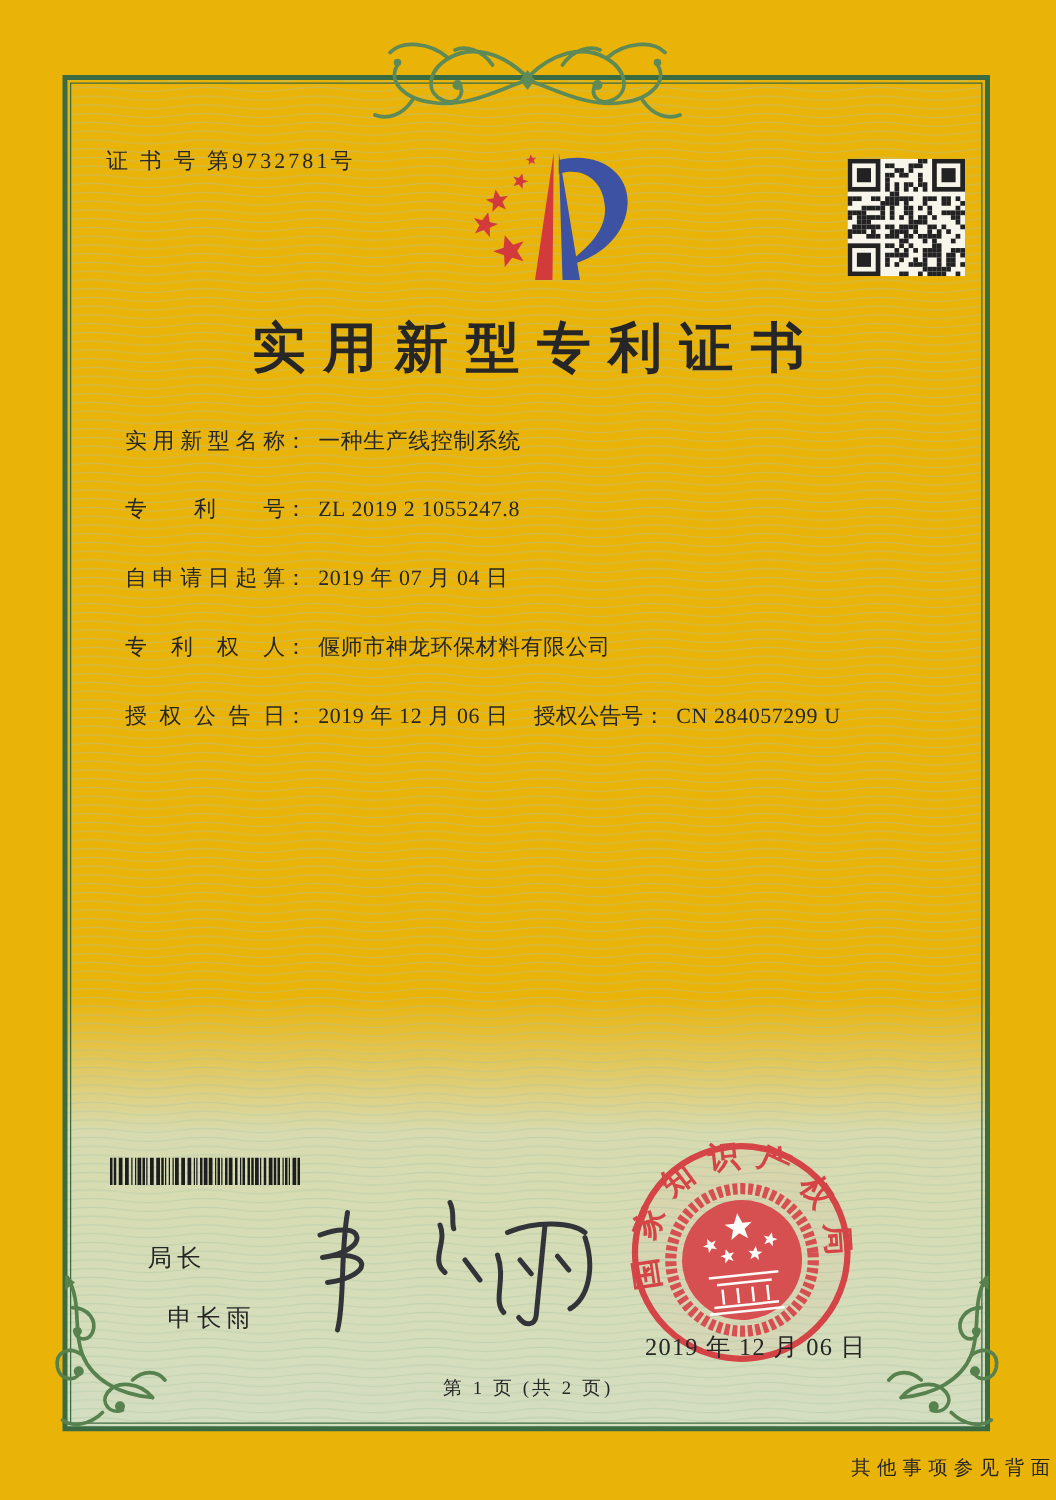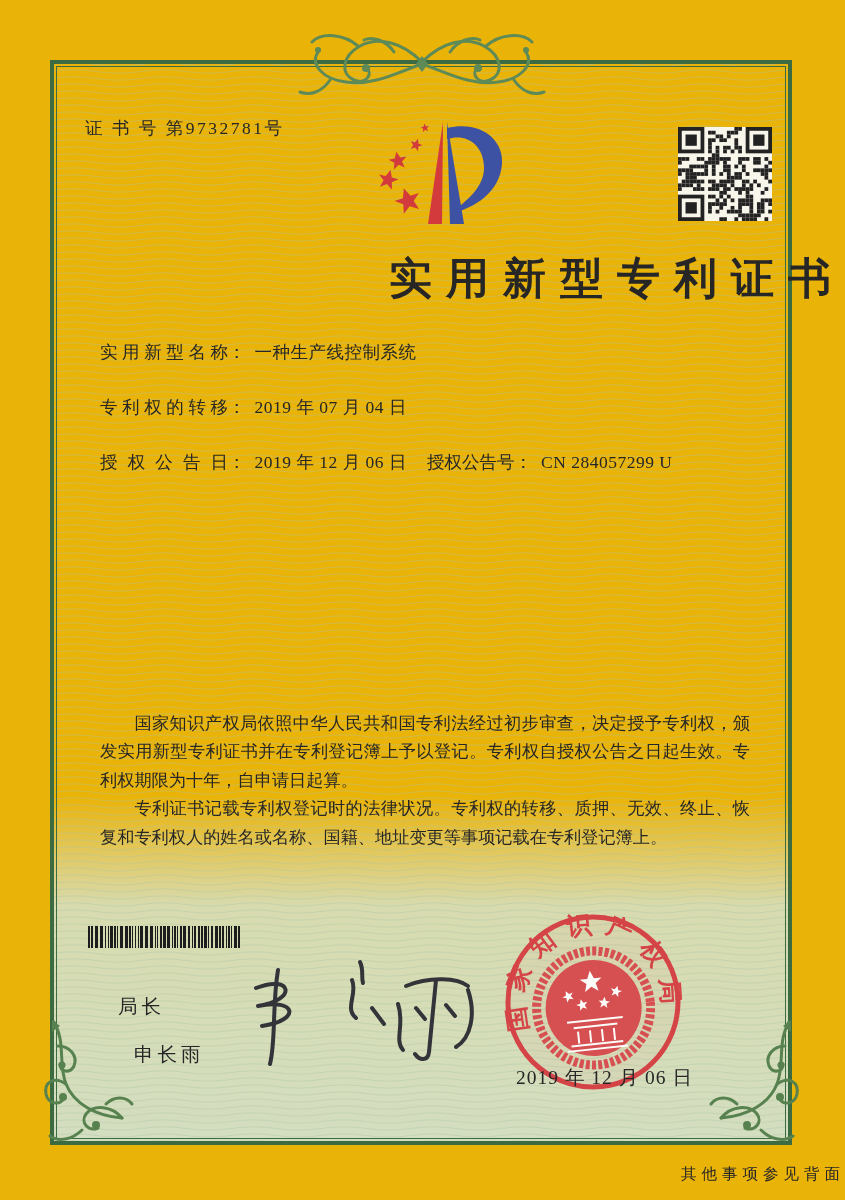--- a/index.html
+++ b/index.html
@@ -8,21 +8,21 @@
   
   .frame-outer{position:absolute;left:50px;top:60px;width:742px;height:1085px;
                border:4px solid #3c6b42;box-sizing:border-box;z-index:3;pointer-events:none;}
   .frame-inner{position:absolute;left:2px;top:2px;right:2px;bottom:2px;border:1px solid #3c6b42;}
   
   .guilloche{position:absolute;left:51px;top:61px;z-index:0;}
   
   .cert-no{position:absolute;left:85px;top:116px;font-size:17.5px;letter-spacing:2.5px;z-index:4;}
   .logo{position:absolute;left:350px;top:116px;z-index:4;}
   .qr{position:absolute;left:678px;top:127px;z-index:4;}
-  .title{position:absolute;left:0;top:250px;width:100%;text-align:right;font-size:43px;
+  .title{position:absolute;left:0;top:250px;width:100%;text-align:center;font-size:43px;
          font-weight:bold;letter-spacing:14px;text-indent:14px;z-index:4;}
   
   .fields{position:absolute;left:100px;top:340px;width:650px;z-index:4;font-size:17.5px;}
   .field-row{position:relative;height:55px;white-space:nowrap;}
   .field-row.addr{height:42px;}
   .flabel{display:inline-block;width:128px;text-align:justify;text-align-last:justify;vertical-align:top;}
   .fvalue{margin-left:9px;letter-spacing:0.5px;}
   .pair2{position:absolute;left:327px;top:0;}
   
   .body-text{position:absolute;left:100px;top:710px;width:650px;z-index:4;
@@ -368,34 +368,36 @@
       <rect x="7.52" y="75.19999999999999" width="11.28" height="11.28" fill="#222"></rect>
     </svg>
 
   <div class="title">实用新型专利证书</div>
 
   <div class="fields">
     <div class="field-row">
       <span class="flabel">实用新型名称</span><span>：</span><span class="fvalue">一种生产线控制系统</span>
     </div>
     <div class="field-row">
-      <span class="flabel">专利权的转移</span><span>：</span><span class="fvalue">2019 年 07 月 04 日</span>
+      <span class="flabel">专利号</span><span>：</span><span class="fvalue">ZL 2019 2 1055247.8</span>
+    </div>
+    <div class="field-row">
+      <span class="flabel">自申请日起算</span><span>：</span><span class="fvalue">2019 年 07 月 04 日</span>
+    </div>
+    <div class="field-row">
+      <span class="flabel">专利权人</span><span>：</span><span class="fvalue">偃师市神龙环保材料有限公司</span>
     </div>
     <div class="field-row">
       <span class="flabel">授权公告日</span><span>：</span><span class="fvalue">2019 年 12 月 06 日</span>
       <span class="pair2">
         <span>授权公告号</span><span>：</span><span class="fvalue">CN 284057299 U</span>
       </span>
     </div>
   </div>
 
-  <div class="body-text">
-    <p>国家知识产权局依照中华人民共和国专利法经过初步审查，决定授予专利权，颁发实用新型专利证书并在专利登记簿上予以登记。专利权自授权公告之日起生效。专利权期限为十年，自申请日起算。</p>
-    <p>专利证书记载专利权登记时的法律状况。专利权的转移、质押、无效、终止、恢复和专利权人的姓名或名称、国籍、地址变更等事项记载在专利登记簿上。</p>
-  </div>
 
   <svg class="barcode" width="155" height="22" id="barcode-svg">
       <rect x="0" y="0" width="2" height="22" fill="#1d1d1d"></rect>
       <rect x="3" y="0" width="2" height="22" fill="#1d1d1d"></rect>
       <rect x="7" y="0" width="3" height="22" fill="#1d1d1d"></rect>
       <rect x="12" y="0" width="3" height="22" fill="#1d1d1d"></rect>
       <rect x="17" y="0" width="1" height="22" fill="#1d1d1d"></rect>
       <rect x="20" y="0" width="1" height="22" fill="#1d1d1d"></rect>
       <rect x="22" y="0" width="3" height="22" fill="#1d1d1d"></rect>
       <rect x="26" y="0" width="2" height="22" fill="#1d1d1d"></rect>
@@ -476,16 +478,17 @@
       <g fill="none" stroke="#ffffff" stroke-width="2">
         <path d="M-28 18 L28 18 M-22 24 L22 24"></path>
         <path d="M-18 28 L-18 40 M-6 28 L-6 40 M6 28 L6 40 M18 28 L18 40"></path>
         <path d="M-26 42 L26 42 M-30 47 L30 47"></path>
       </g>
     </g>
   </svg>
 
   <div class="seal-date">2019 年 12 月 06 日</div>
 
+  <div class="page-info">第 1 页 (共 2 页)</div>
 
   <div class="back-note">其他事项参见背面</div>
 
 </div>
 
 </body></html>

